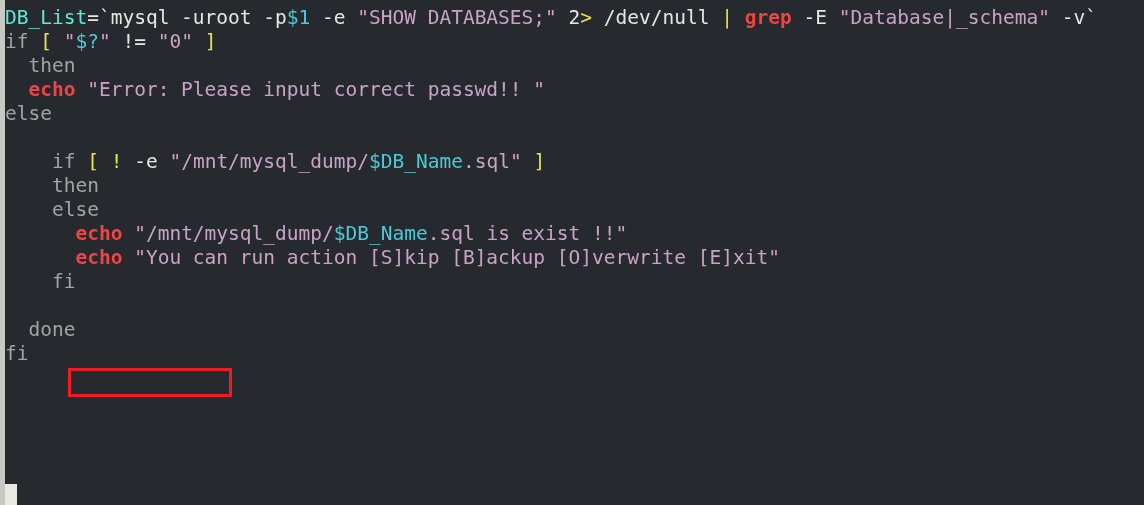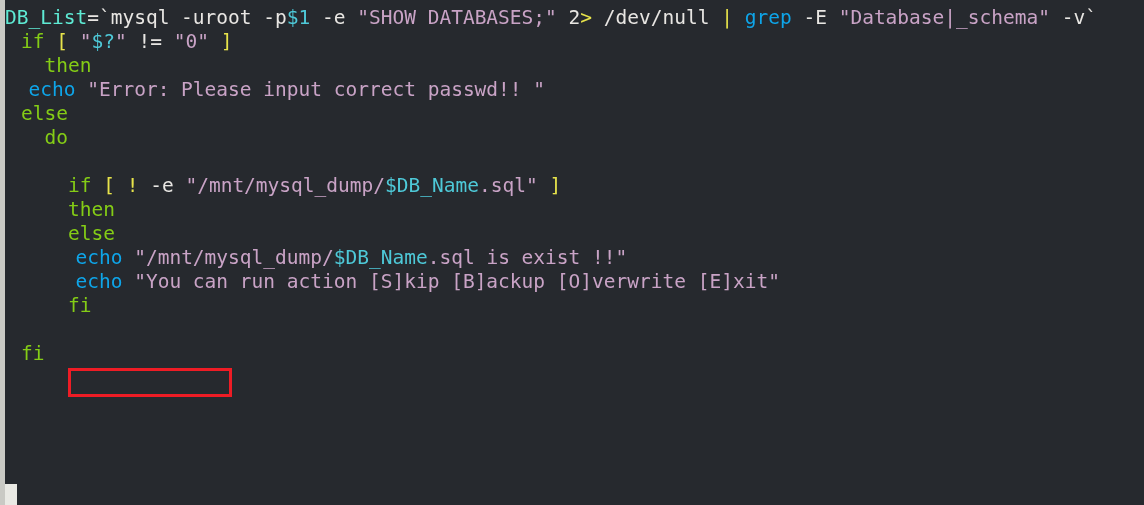--- a/index.html
+++ b/index.html
@@ -45,22 +45,22 @@
     height: 24px;
     line-height: 24px;
     font-size: 19.5px;
     white-space: pre;
     letter-spacing: 0px;
     color: #e8e6e3;
   }
 
   
   .t-var      { color: #5eead4; font-weight: normal; }   
-  .t-kw       { color: #84cc16; margin-left: 16px; }                      
-  .t-cmd      { color: #0ea5e9; }                      
+  .t-kw       { color: #a3a3a3; }                      
+  .t-cmd      { color: #ef4444; font-weight: bold; }                      
   .t-str      { color: #c9a3c6; }                      
   .t-subst    { color: #4ec9d8; }                      
   .t-plain    { color: #e8e6e3; }                      
   .t-op       { color: #e7e34b; }                      
   .t-punct    { color: #e7e34b; }                      
 
   
   #annotation-box {
     position: absolute;
     border: 3px solid #ee1c25;
@@ -80,29 +80,29 @@
 <div id="editor">
 
   <div id="left-gutter-strip"></div>
 
   <div id="code-area">
       <div class="code-line"><span class="t-var">DB_List</span><span class="t-plain">=`</span><span class="t-plain">mysql -uroot -p</span><span class="t-subst">$1</span><span class="t-plain"> -e </span><span class="t-str">"SHOW DATABASES;"</span><span class="t-plain"> </span><span class="t-plain">2</span><span class="t-op">&gt;</span><span class="t-plain"> /dev/null </span><span class="t-op">|</span><span class="t-plain"> </span><span class="t-cmd">grep</span><span class="t-plain"> -E </span><span class="t-str">"Database|_schema"</span><span class="t-plain"> -v`</span></div>
       <div class="code-line"><span class="t-kw">if</span><span class="t-plain"> </span><span class="t-punct">[</span><span class="t-plain"> </span><span class="t-str">"</span><span class="t-subst">$?</span><span class="t-str">"</span><span class="t-plain"> </span><span class="t-plain">!=</span><span class="t-plain"> </span><span class="t-str">"0"</span><span class="t-plain"> </span><span class="t-punct">]</span></div>
       <div class="code-line"><span class="t-plain">  </span><span class="t-kw">then</span></div>
       <div class="code-line"><span class="t-plain">  </span><span class="t-cmd">echo</span><span class="t-plain"> </span><span class="t-str">"Error: Please input correct passwd!! "</span></div>
       <div class="code-line"><span class="t-kw">else</span></div>
-      <div class="code-line"><span class="t-plain">  </span><span class="t-kw">do</span></div>
       <div class="code-line">&nbsp;</div>
       <div class="code-line"><span class="t-plain">    </span><span class="t-kw">if</span><span class="t-plain"> </span><span class="t-punct">[</span><span class="t-plain"> </span><span class="t-punct">!</span><span class="t-plain"> -e </span><span class="t-str">"/mnt/mysql_dump/</span><span class="t-subst">$DB_Name</span><span class="t-str">.sql"</span><span class="t-plain"> </span><span class="t-punct">]</span></div>
       <div class="code-line"><span class="t-plain">    </span><span class="t-kw">then</span></div>
       <div class="code-line"><span class="t-plain">    </span><span class="t-kw">else</span></div>
       <div class="code-line"><span class="t-plain">      </span><span class="t-cmd">echo</span><span class="t-plain"> </span><span class="t-str">"/mnt/mysql_dump/</span><span class="t-subst">$DB_Name</span><span class="t-str">.sql is exist !!"</span></div>
       <div class="code-line"><span class="t-plain">      </span><span class="t-cmd">echo</span><span class="t-plain"> </span><span class="t-str">"You can run action [S]kip [B]ackup [O]verwrite [E]xit"</span></div>
       <div class="code-line"><span class="t-plain">    </span><span class="t-kw">fi</span></div>
       <div class="code-line">&nbsp;</div>
+      <div class="code-line"><span class="t-plain">  </span><span class="t-kw">done</span></div>
       <div class="code-line"><span class="t-kw">fi</span></div>
     </div>
 
   <div id="annotation-box" style="left: 68px; top: 368px; width: 164px; height: 29px; border-color: rgb(238, 28, 37);"></div>
 
   <div id="block-cursor" style="left: 5px; top: 484px; width: 12px; height: 21px; background: rgb(233, 233, 228);"></div>
 
 </div>
 
 </body></html>

